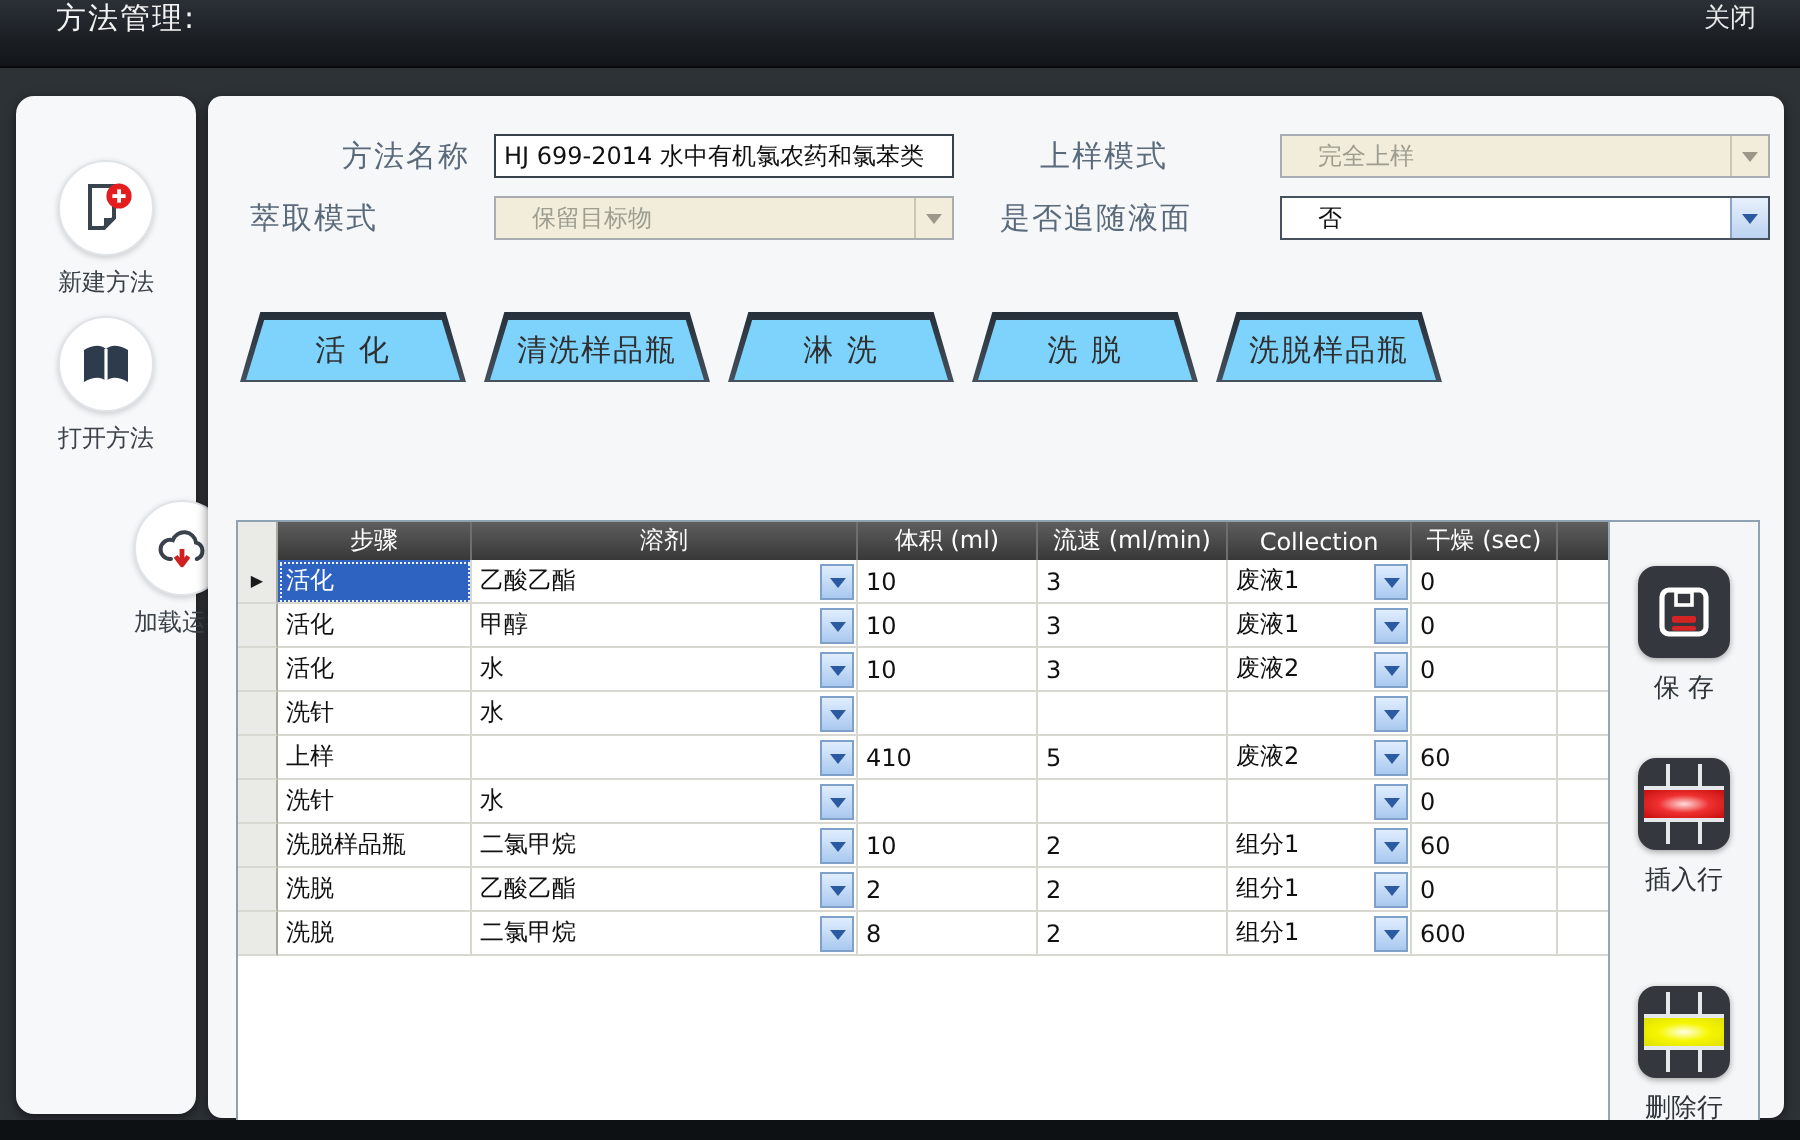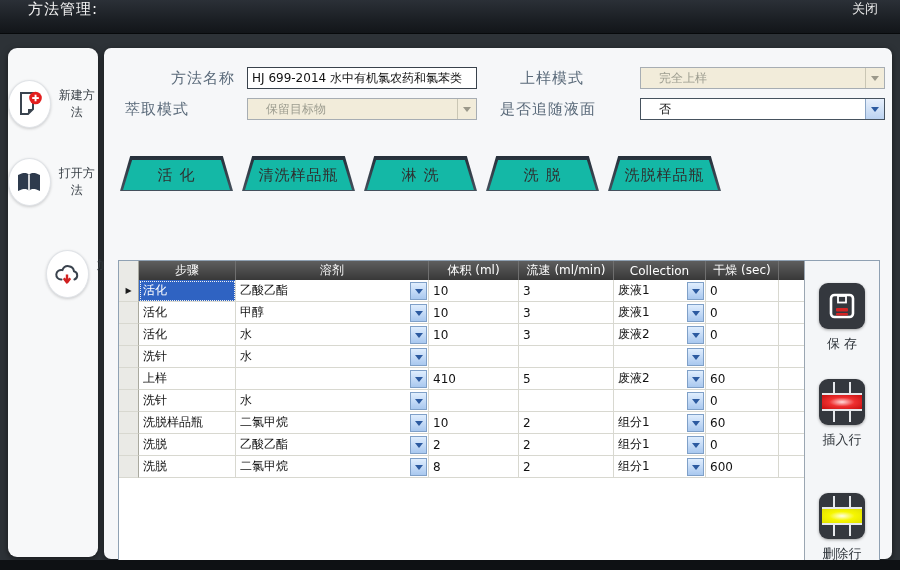--- a/index.html
+++ b/index.html
@@ -12,21 +12,21 @@
   .titlebar{position:absolute;top:0;left:0;right:0;height:33px;
     background:linear-gradient(180deg,#2b3037 0%,#1b1f24 60%,#121519 100%);
     display:flex;align-items:flex-start;border-bottom:1px solid #07090b;gap:12px;}
   .title{margin-left:28px;color:#f4f4f4;font-size:15px;letter-spacing:1px;}
   .close{margin-left:auto;margin-right:22px;color:#e9e9e9;font-size:13px;cursor:pointer;}
   .bottombar{position:absolute;left:0;right:0;bottom:0;height:10px;background:#0e1114;}
 
   
   .sidebar{position:absolute;left:8px;top:48px;width:90px;height:509px;
     background:#f7f8f9;border-radius:9px;box-shadow:0 2px 6px rgba(0,0,0,.5);}
-  .side-btn{position:absolute;left:0;width:100%;display:flex;flex-direction:row;
+  .side-btn{position:absolute;left:0;width:100%;display:flex;flex-direction:column;
     align-items:center;gap:5px;cursor:pointer;text-align:center;}
   .side-btn:nth-of-type(1){top:32px;}
   .side-btn:nth-of-type(2){top:110px;}
   .side-btn:nth-of-type(3){top:202px;margin-left:38px;}
   .circ{width:46px;height:46px;border-radius:50%;background:#fff;
     border:1px solid #e0e3e7;box-shadow:0 1px 3px rgba(0,0,0,.18);
     display:flex;align-items:center;justify-content:center;}
   .side-lbl{font-size:12px;color:#3a4148;}
 
   
@@ -55,21 +55,21 @@
   .combo.enabled .carrow{background:linear-gradient(#e8f0fc,#bcd3f1);border-left:1px solid #8aa5c6;}
   #combo-extract{left:143px;top:50px;width:230px;}
   #combo-load{left:536px;top:19px;width:245px;}
   #combo-follow{left:536px;top:50px;width:245px;}
 
   
   .tabs{position:absolute;left:16px;top:108px;display:flex;gap:9px;}
   .tab{width:113px;height:35px;position:relative;cursor:pointer;}
   .tab-outer{position:absolute;inset:0;background:linear-gradient(#26303b,#45515d);
     clip-path:polygon(9% 0,91% 0,100% 100%,0 100%);}
-  .tab-inner{position:absolute;left:3px;right:3px;top:4px;bottom:1px;background:#14b8a6;
+  .tab-inner{position:absolute;left:3px;right:3px;top:4px;bottom:1px;background:#7dd3fc;
     clip-path:polygon(8.5% 0,91.5% 0,100% 100%,0 100%);
     display:flex;align-items:center;justify-content:center;
     font-size:15px;color:#2f2f2f;letter-spacing:1px;white-space:nowrap;}
 
   
   .twrap{position:absolute;left:14px;top:172px;width:760px;height:332px;
     border:1px solid #8fa1b3;background:#fff;display:flex;margin-top:40px;}
   .tarea{width:685px;flex:none;position:relative;border-right:1px solid #9aa6b2;
     display:flex;flex-direction:column;background:#fff;}
   .bstrip{flex:1;background:#f4f6f8;position:relative;}

